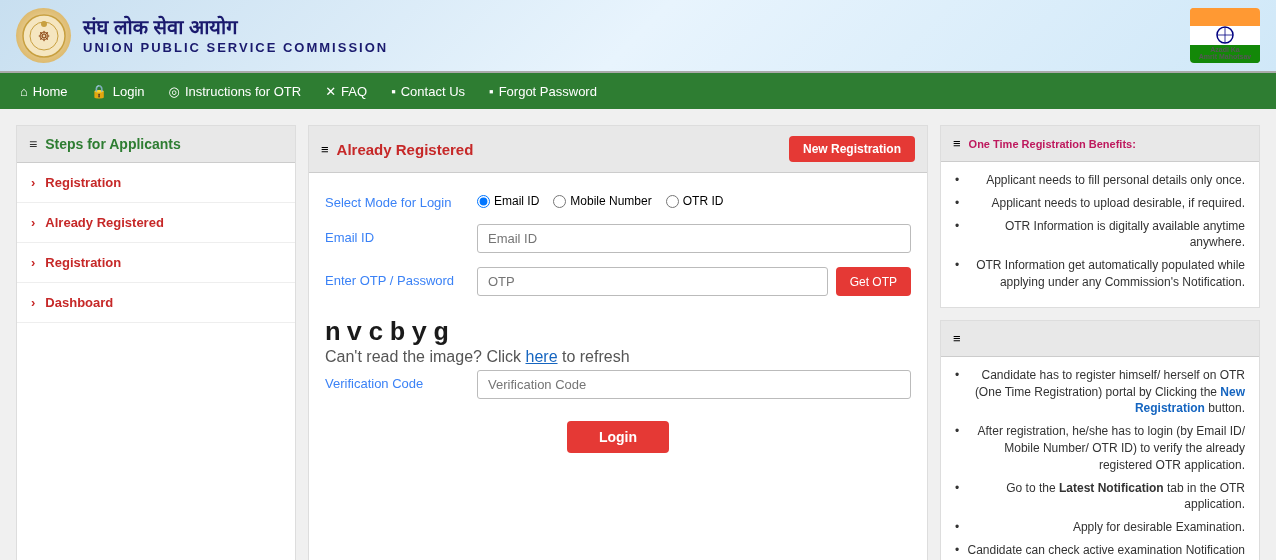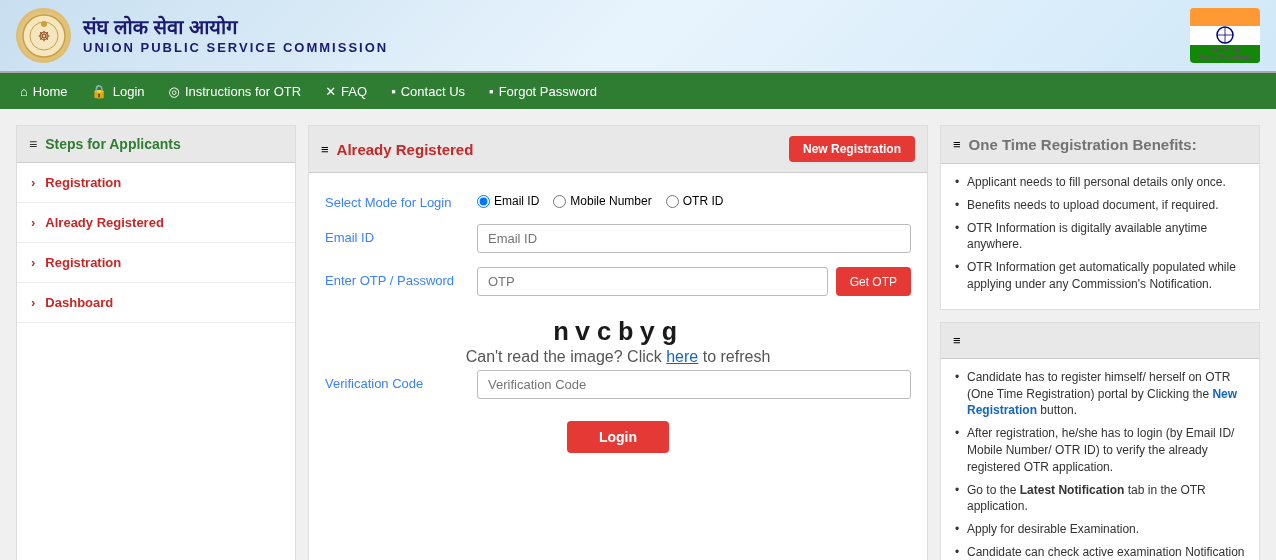--- a/index.html
+++ b/index.html
@@ -125,21 +125,21 @@
     input[type="text"], input[type="email"], input[type="password"] {
       width: 100%; padding: 6px 10px; border: 1px solid #bbb; border-radius: 3px;
       font-size: 13px; color: #555;
     }
     .otp-row { display: flex; gap: 8px; }
     .otp-input { flex: 1; padding: 6px 10px; border: 1px solid #bbb; border-radius: 3px; font-size: 13px; color: #888; }
     .get-otp-btn {
       background: #e53935; color: white; border: none; padding: 6px 14px;
       border-radius: 4px; cursor: pointer; font-size: 12px; font-weight: normal; white-space: nowrap;
     }
-    .captcha-area { text-align: center; padding: 8px 0 4px; }
+    .captcha-area { text-align: left; padding: 8px 0 4px; }
     .captcha-text { font-size: 26px; font-weight: bold; font-family: 'Courier New', monospace; color: #1a1a1a; letter-spacing: 6px; }
     .captcha-hint { font-size: 16px; color: #555; }
     .captcha-hint a { color: #1565c0; }
     .login-btn-wrap { text-align: center; padding-top: 8px; }
     .login-btn {
       background: #e53935; color: white; border: none; padding: 8px 32px;
       border-radius: 4px; cursor: pointer; font-size: 14px; font-weight: bold;
     }
 
     
@@ -151,23 +151,23 @@
     .info-box {
       background: white;
       border: 1px solid #ddd;
     }
     .info-box-header {
       background: #e8e8e8;
       padding: 10px 12px;
       display: flex; align-items: center; gap: 8px;
       border-bottom: 1px solid #ccc;
     }
-    .info-box-title { font-weight: bold; color: #737373; font-size: 15px; }
+    .info-box-title { font-weight: bold; color: #be185d; font-size: 11px; }
     .info-box-body { padding: 10px 14px; }
-    .info-list { list-style: none; padding: 0; }
+    .info-list { list-style: none; padding: 0; text-align: right; }
     .info-list li {
       position: relative; padding-left: 12px; margin-bottom: 6px;
       font-size: 12px; color: #333; line-height: 1.4;
     }
     .info-list li::before { content: '•'; position: absolute; left: 0; color: #333; }
     .info-list li a { color: #1565c0; font-weight: bold; text-decoration: none; }
   </style>
 </head>
 <body>
 
@@ -325,21 +325,21 @@
   <div class="right-panel">
 
     <div class="info-box">
       <div class="info-box-header">
         <span>≡</span>
         <span class="info-box-title">One Time Registration Benefits:</span>
       </div>
       <div class="info-box-body">
         <ul class="info-list">
           <li>Applicant needs to fill personal details only once.</li>
-          <li>Benefits needs to upload document, if required.</li>
+          <li>Applicant needs to upload desirable, if required.</li>
           <li>OTR Information is digitally available anytime anywhere.</li>
           <li>OTR Information get automatically populated while applying under any Commission's Notification.</li>
         </ul>
       </div>
     </div>
 
     <div class="info-box">
       <div class="info-box-header">
         <span>≡</span>
       </div>

